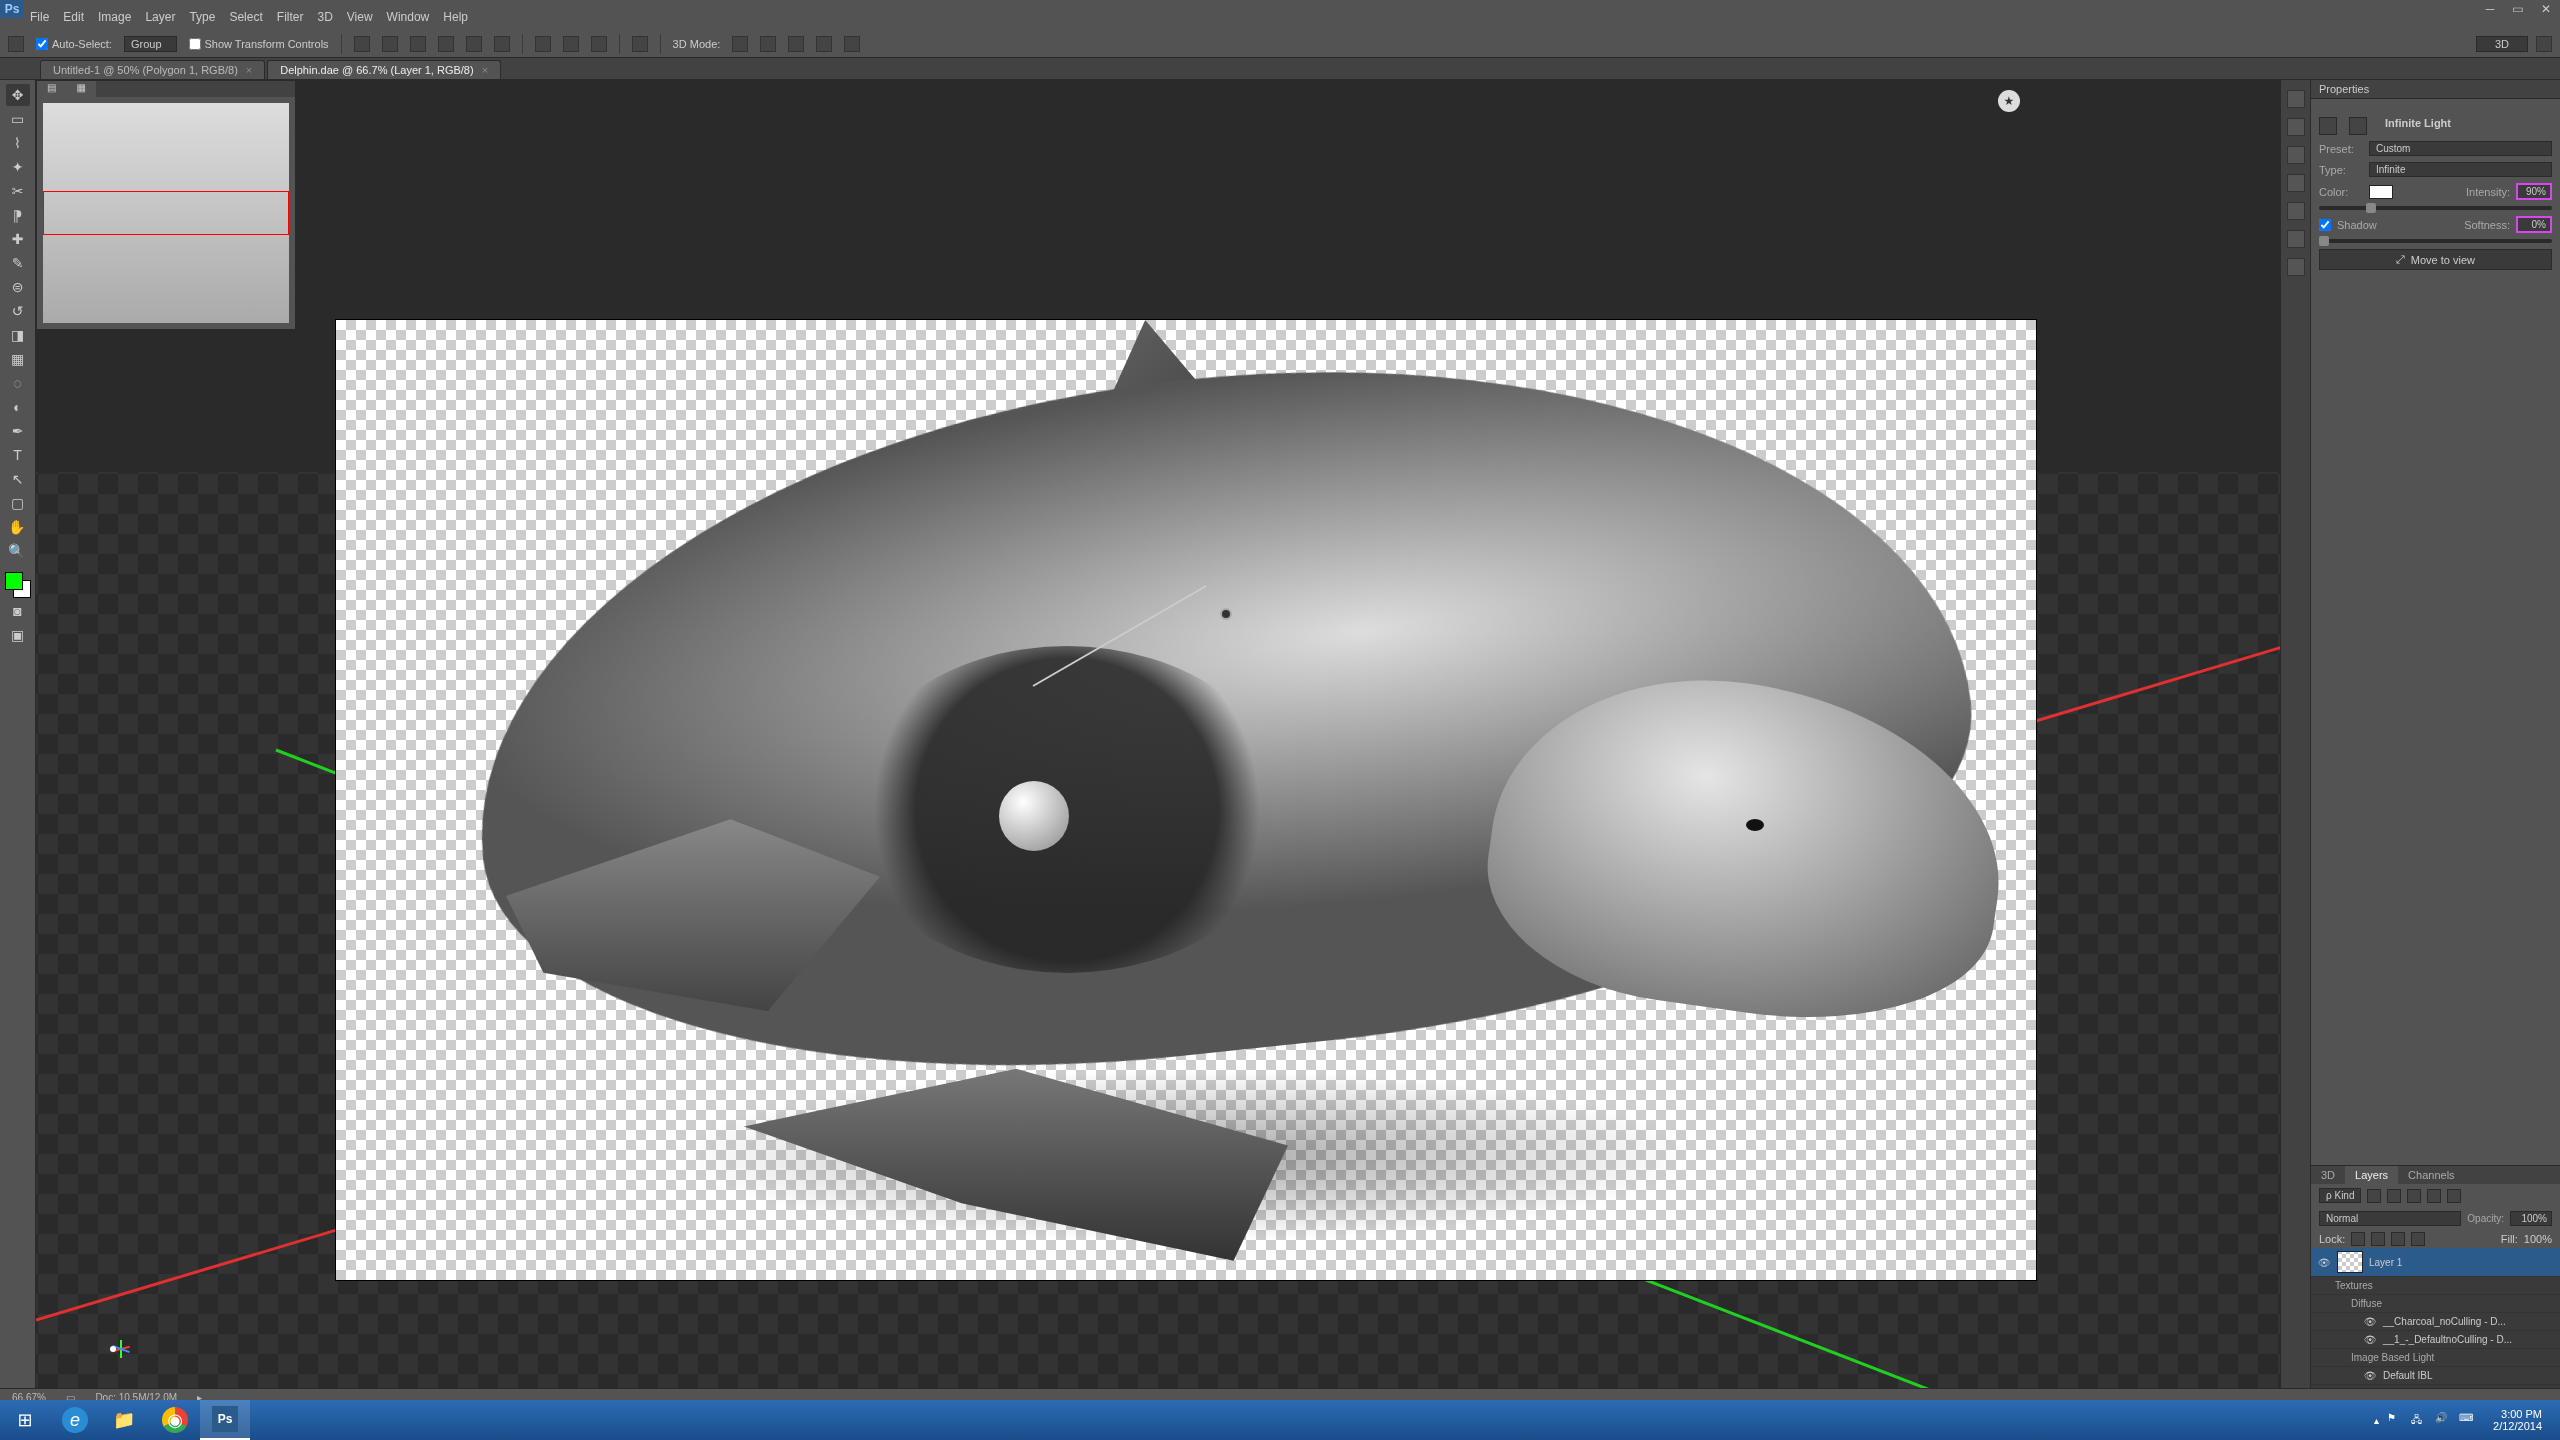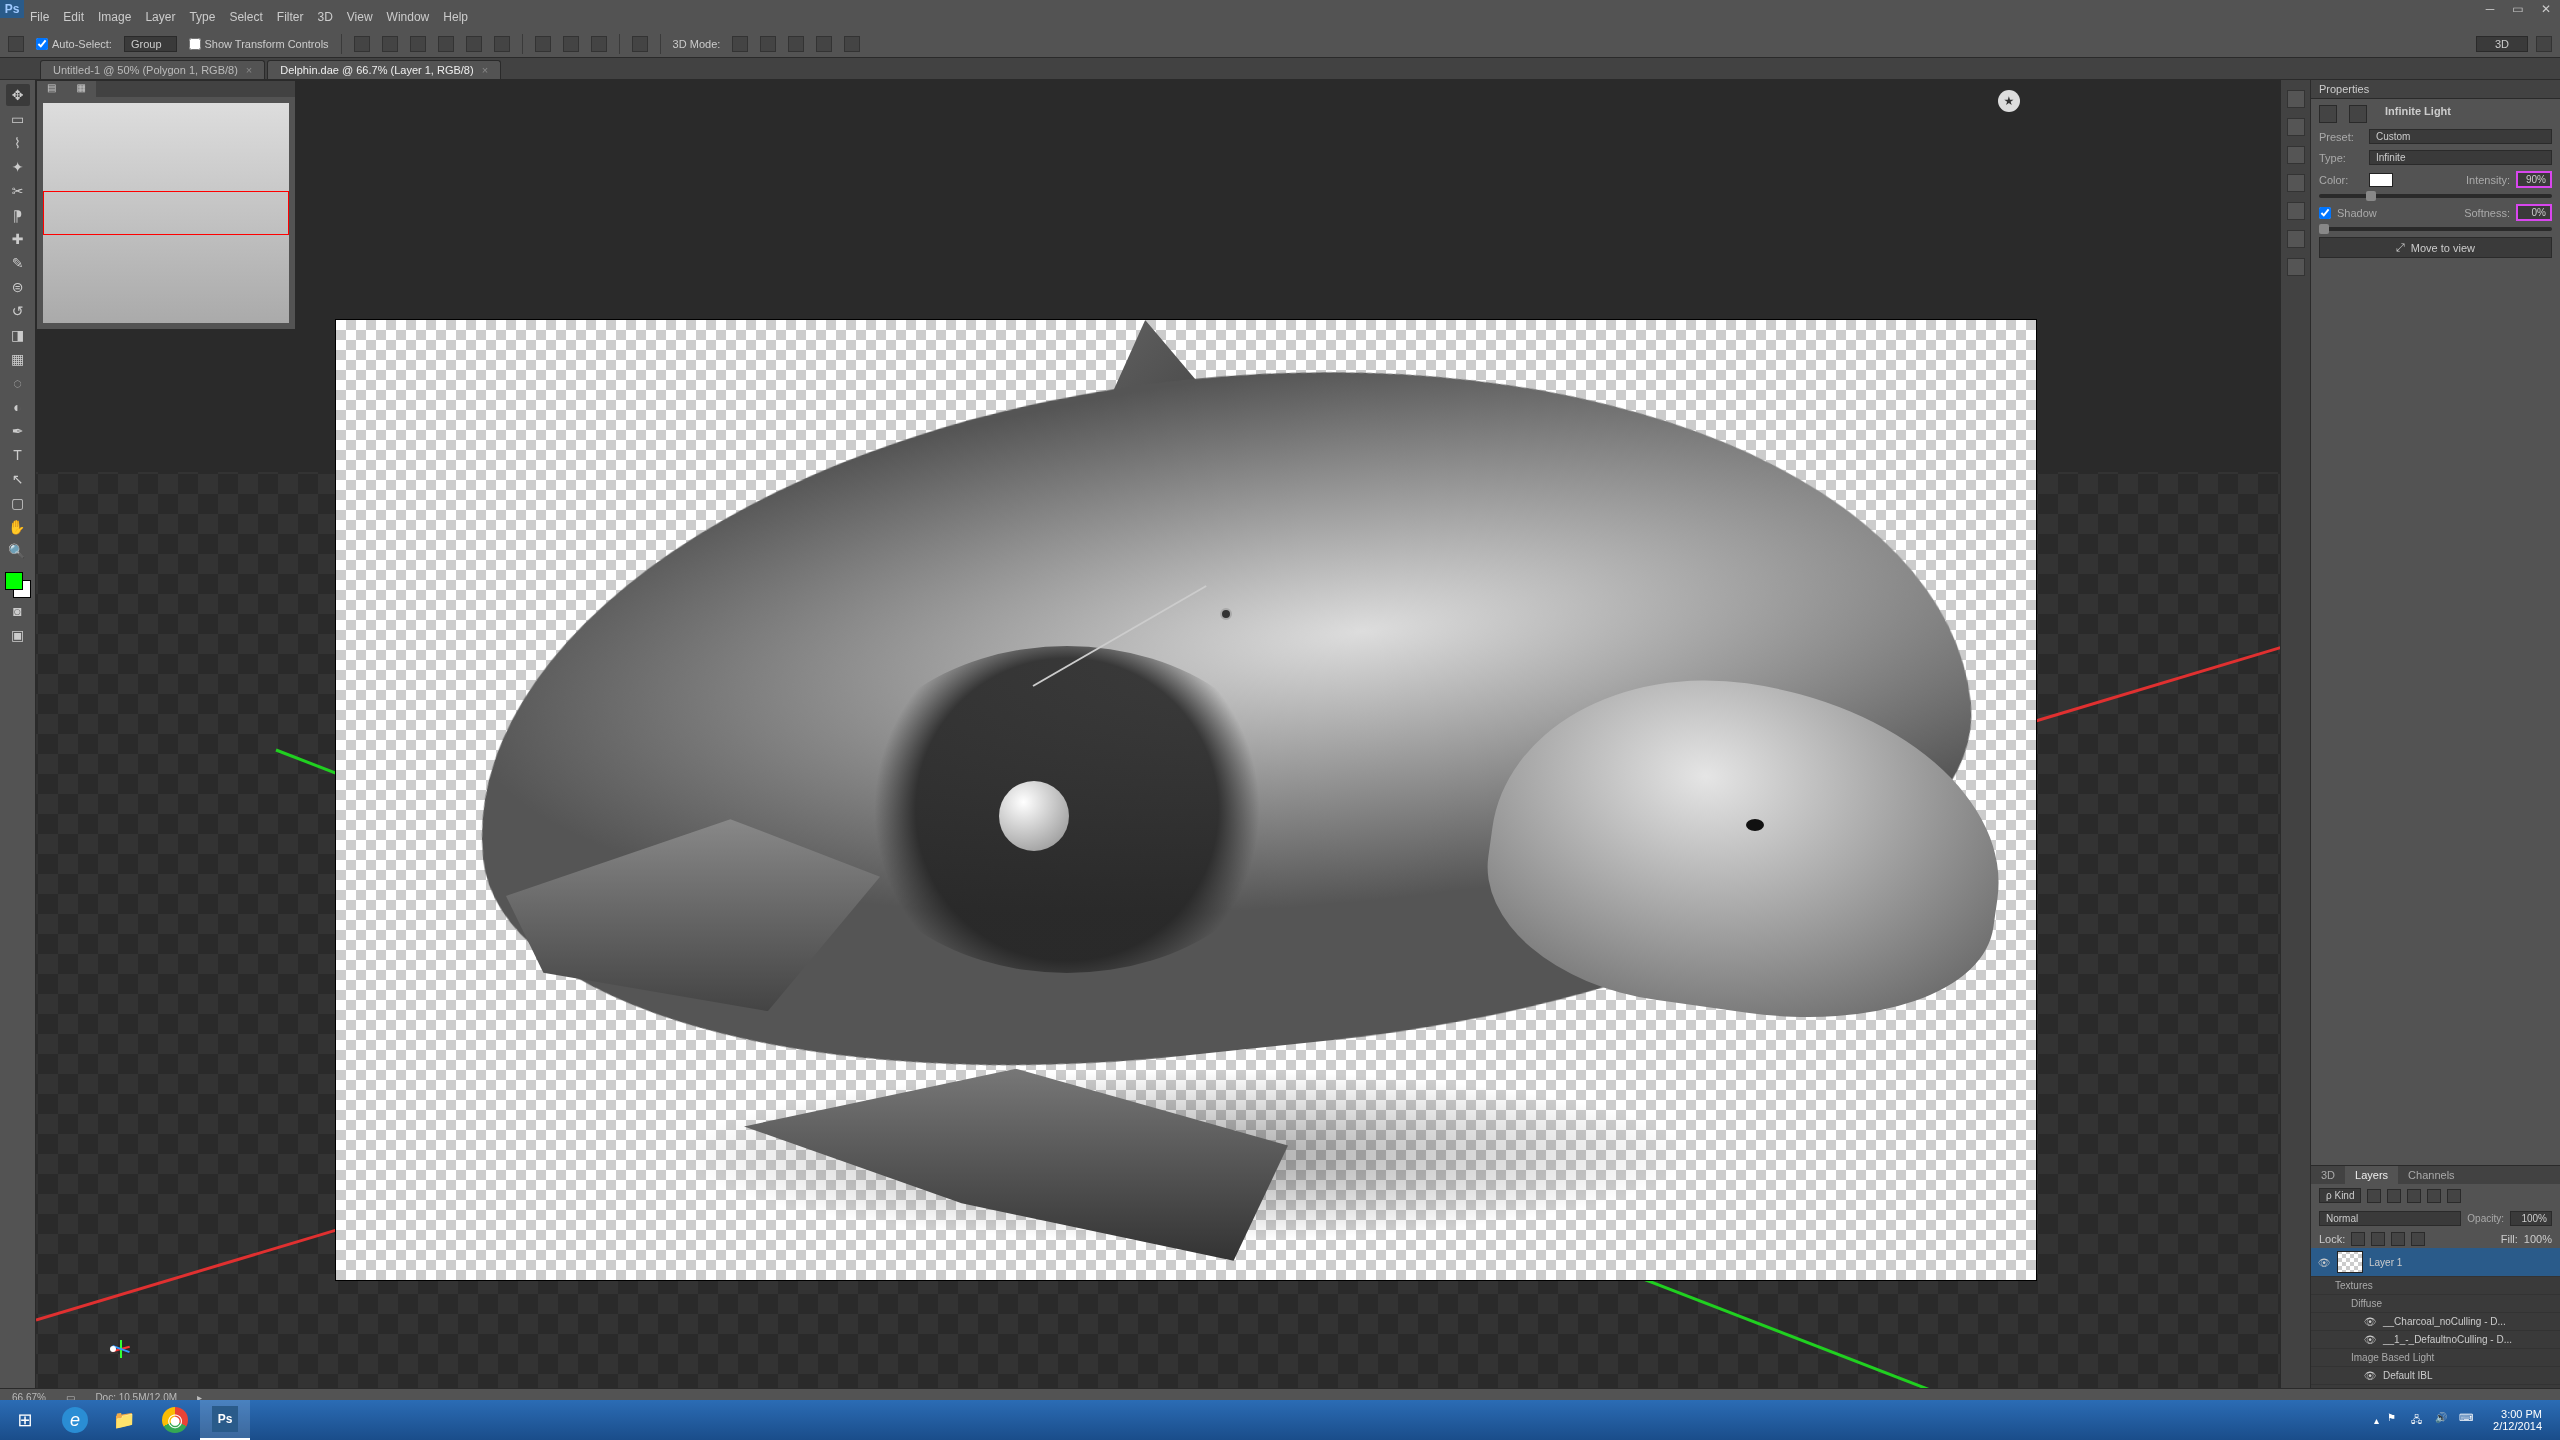--- a/index.html
+++ b/index.html
@@ -91,21 +91,21 @@
 .right-col { width:250px; background:#535353; border-left:1px solid #2a2a2a; display:flex; flex-direction:column; }
 .icon-strip{ width:30px; background:#424242; display:flex; flex-direction:column; align-items:center; gap:10px; padding-top:10px; border-left:1px solid #2a2a2a;}
 .icon-strip .si{ width:18px;height:18px; background:#555; border:1px solid #333;}
 .panel-hdr{ background:#424242; padding:3px 8px; font-size:11px; border-bottom:1px solid #2a2a2a;}
 .panel-body{ padding:6px 8px; font-size:11px; display:flex; flex-direction:column; gap:6px;}
 .panel-body .row{ display:flex; align-items:center; gap:6px; }
 .panel-body .row label{ color:#aaa; min-width:44px; font-size:11px;}
 .panel-body .row .val{ background:#3a3a3a; border:1px solid #2a2a2a; padding:1px 6px; flex:1; font-size:10px;}
 .panel-body .row .num{ background:#3a3a3a; border:2px solid #d946ef; padding:1px 4px; width:36px; text-align:right; font-size:10px;}
 .panel-body .row input[type=checkbox]{width:12px;height:12px;}
-.panel-body .iconrow{display:flex; gap:12px;}
+.panel-body .iconrow{display:flex; gap:12px;margin-top:12px;}
 .panel-body .iconrow .pi{width:18px;height:18px;background:#444;border:1px solid #2a2a2a;}
 .panel-body .btn-wide{background:#3a3a3a;border:1px solid #2a2a2a;padding:3px; text-align:center; display:flex; gap:6px; align-items:center; justify-content:center;}
 .slider-track{height:4px;background:#2a2a2a;position:relative;border-radius:2px;}
 .slider-thumb{position:absolute;top:-3px;width:10px;height:10px;background:#888;border-radius:2px;}
 
 .spacer{flex:1;}
 
 
 .layers-panel{border-top:1px solid #2a2a2a;}
 .layer-tabs{display:flex;background:#424242;}

